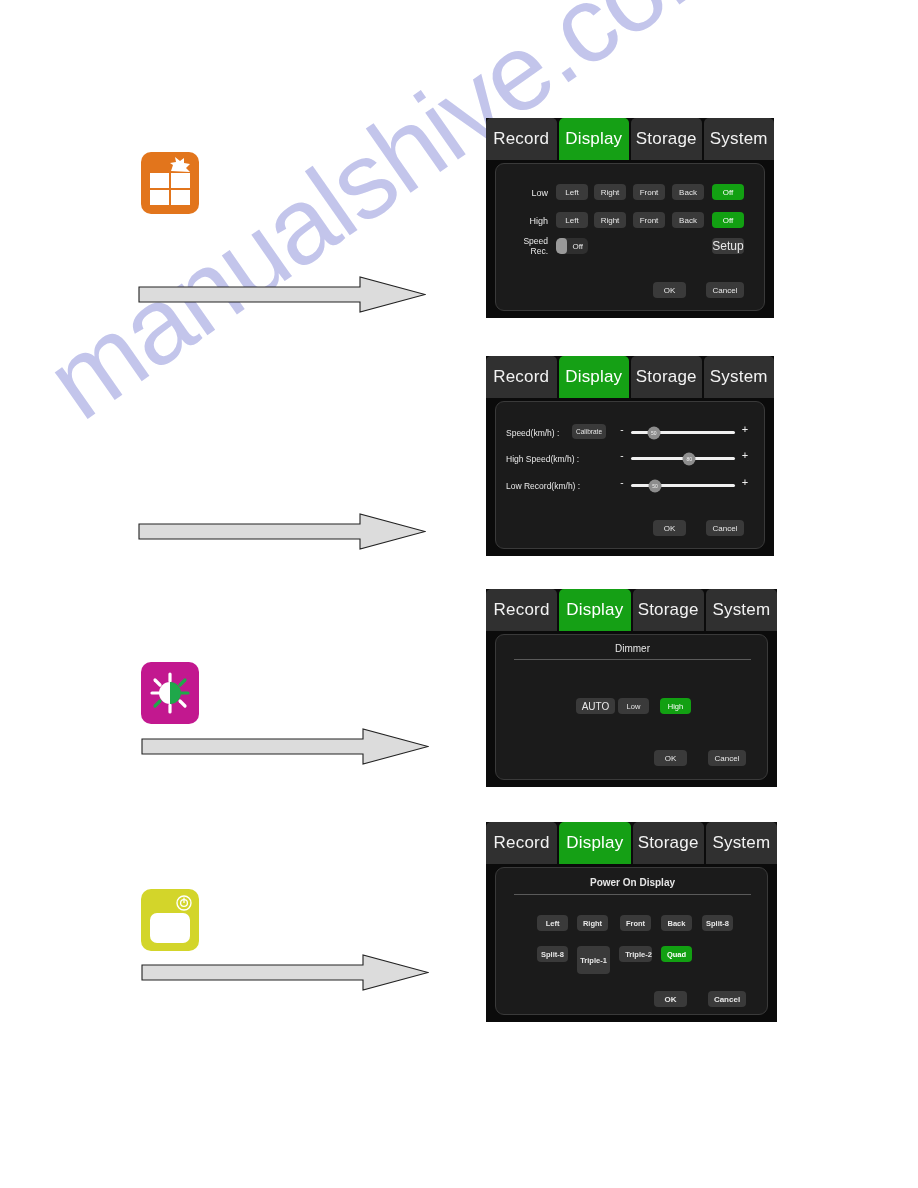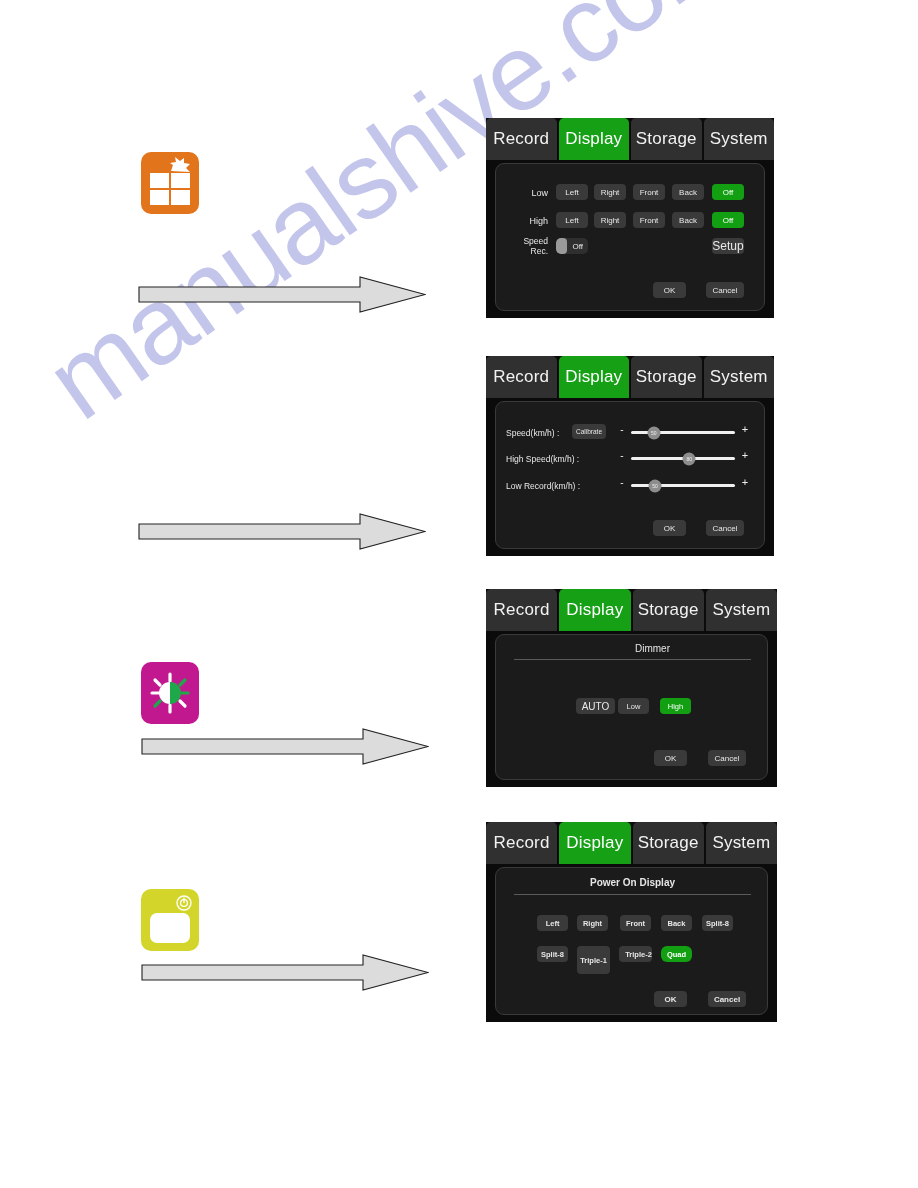--- a/index.html
+++ b/index.html
@@ -291,21 +291,21 @@
     <div style="position:absolute;left:0;top:0;width:291px;height:42px;">
       <div class="tabbar" style="font-size:17px;">
         <div class="tab">Record</div>
         <div class="tab active">Display</div>
         <div class="tab">Storage</div>
         <div class="tab">System</div>
       </div>
     </div>
 
     <div class="panel" style="left:9px;top:45px;width:273px;height:146px;">
-      <div class="sectiontitle" style="position:absolute;left:0;top:8px;width:273px;font-size:10px;padding-left:20px;">Dimmer</div>
+      <div class="sectiontitle" style="position:absolute;left:0;top:8px;width:273px;font-size:10px;">Dimmer</div>
       <div class="hr" style="position:absolute;left:18px;top:24px;width:237px;"></div>
 
       <div class="btn" style="position:absolute;left:80px;top:63px;width:39px;height:16px;font-size:10px;text-align:center;">AUTO</div>
       <div class="btn" style="position:absolute;left:122px;top:63px;width:31px;height:16px;font-size:7.5px;">Low</div>
       <div class="btn on" style="position:absolute;left:164px;top:63px;width:31px;height:16px;font-size:7.5px;">High</div>
 
       <div class="btn" style="position:absolute;left:158px;top:115px;width:33px;height:16px;font-size:8px;">OK</div>
       <div class="btn" style="position:absolute;left:212px;top:115px;width:38px;height:16px;font-size:8px;">Cancel</div>
     </div>
   </div>
@@ -327,20 +327,20 @@
 
       <div class="btn" style="position:absolute;left:41px;top:47px;width:31px;height:16px;font-size:7.5px;">Left</div>
       <div class="btn" style="position:absolute;left:81px;top:47px;width:31px;height:16px;font-size:7.5px;">Right</div>
       <div class="btn" style="position:absolute;left:124px;top:47px;width:31px;height:16px;font-size:7.5px;">Front</div>
       <div class="btn" style="position:absolute;left:165px;top:47px;width:31px;height:16px;font-size:7.5px;">Back</div>
       <div class="btn" style="position:absolute;left:206px;top:47px;width:31px;height:16px;font-size:7.5px;">Split-8</div>
 
       <div class="btn" style="position:absolute;left:41px;top:78px;width:31px;height:16px;font-size:7.5px;">Split-8</div>
       <div class="btn" style="position:absolute;left:81px;top:78px;width:33px;height:28px;font-size:7.5px;">Triple-1</div>
       <div class="btn" style="position:absolute;left:123px;top:78px;width:33px;height:16px;font-size:7.5px;padding-left:6px;">Triple-2</div>
-      <div class="btn on" style="position:absolute;left:165px;top:78px;width:31px;height:16px;font-size:7.5px;border-radius:6px;">Quad</div>
+      <div class="btn on" style="position:absolute;left:165px;top:78px;width:31px;height:16px;font-size:7.5px;">Quad</div>
 
       <div class="btn" style="position:absolute;left:158px;top:123px;width:33px;height:16px;font-size:8px;">OK</div>
       <div class="btn" style="position:absolute;left:212px;top:123px;width:38px;height:16px;font-size:8px;">Cancel</div>
     </div>
   </div>
 
 </div>
 
 </body></html>

